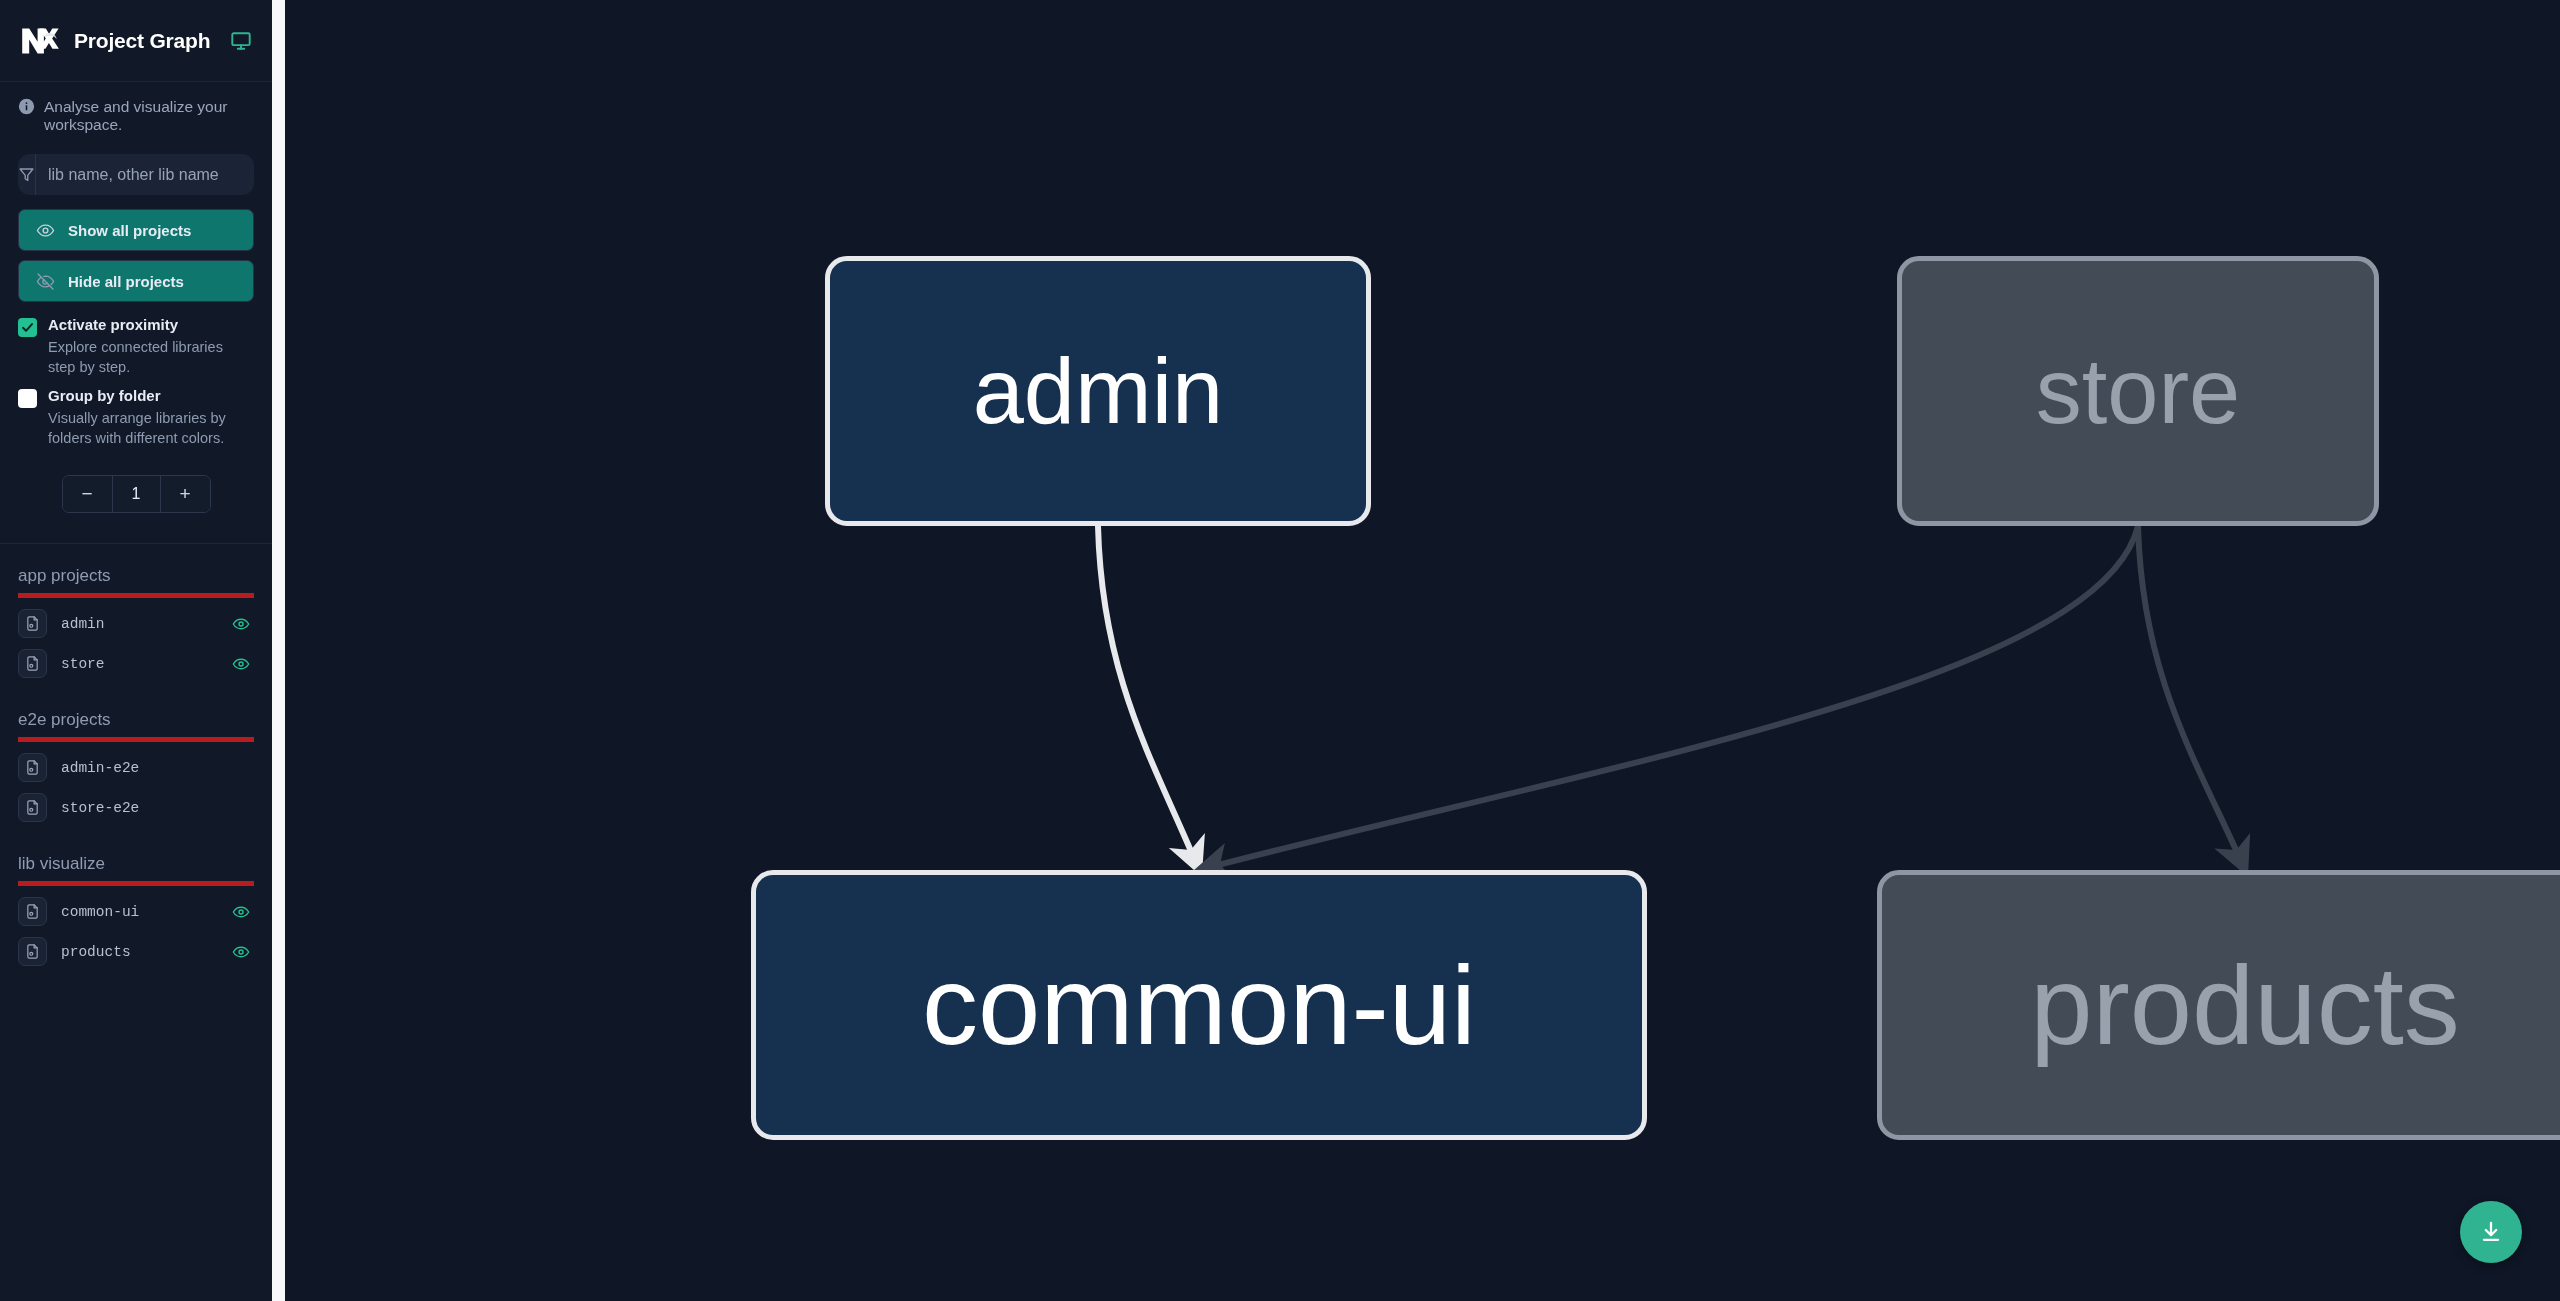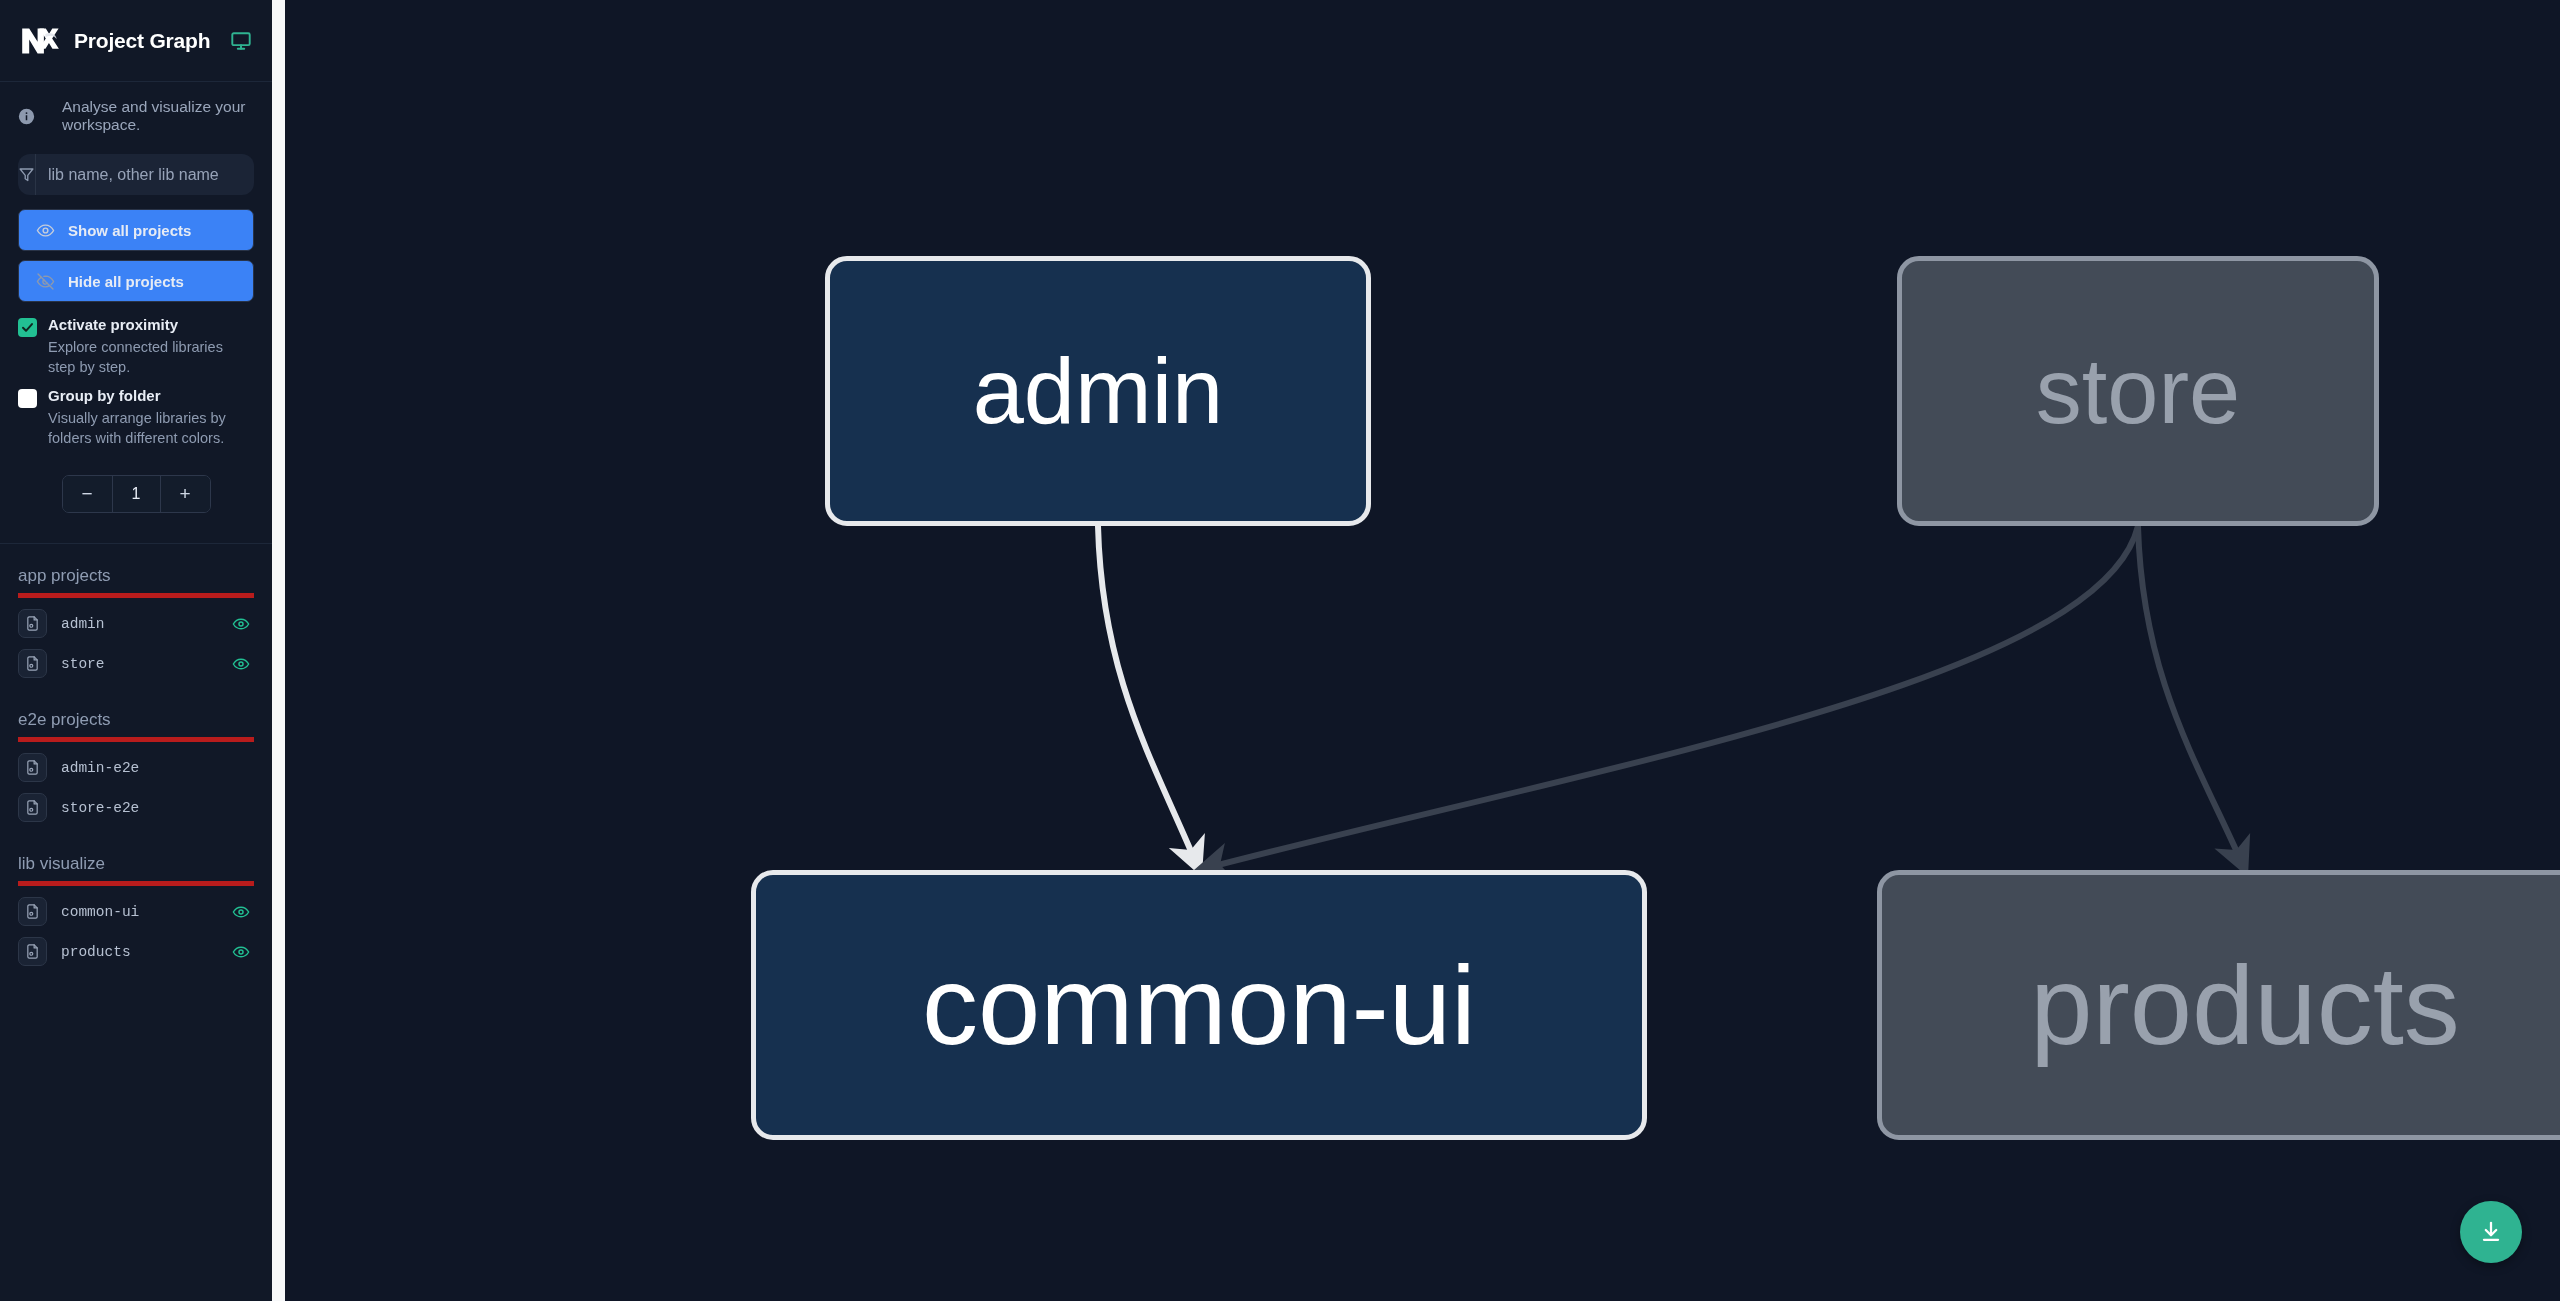--- a/index.html
+++ b/index.html
@@ -28,21 +28,21 @@
     gap: 14px;
   }
   .nx-logo { width: 42px; height: 42px; flex: 0 0 42px; display:block; }
   .sb-title {
     color: #ffffff; font-size: 21px; font-weight: 700;
     letter-spacing: -0.2px; white-space: nowrap;
   }
   .monitor-ico { margin-left: 6px; width: 22px; height: 22px; display:block; }
 
   .sb-tagline {
-    display: flex; align-items: center; gap: 27px;
+    display: flex; gap: 9px;
     padding: 16px 18px 14px 18px;
     color: #9aa6bb; font-size: 15.5px;
   }
   .info-ico { width: 17px; height: 17px; flex: 0 0 17px; display:block; }
 
   .sb-scroll {
     flex: 1 1 auto;
     overflow: hidden;
     display: flex; flex-direction: column;
   }
@@ -79,21 +79,21 @@
   .chk.empty { background: #ffffff; }
   .chk.on { background: #22c093; }
   .chk svg { width: 15px; height: 15px; display: block; }
   .chk-texts { flex: 1 1 auto; }
   .chk-label { color: #e8edf5; font-size: 15px; font-weight: 700; line-height: 1.25; }
   .chk-desc  { color: #8e9bb1; font-size: 14.5px; line-height: 1.42; margin-top: 2px; }
 
   .btn-row { margin: 14px 0 5px 0; }
   .sb-btn {
     width: 100%; height: 42px;
-    background: #3b82f6; border: 1px solid #2b3purple;
+    background: #0f766e; border: 1px solid #2b3purple;
     border: 1px solid #293347;
     border-radius: 7px;
     color: #e6ebf4; font-size: 15px; font-weight: 700;
     display: flex; align-items: center; gap: 13px;
     padding: 0 17px; margin-bottom: 9px;
     cursor: pointer;
     font-family: "Liberation Sans", sans-serif;
   }
   .sb-btn svg { width: 19px; height: 19px; display: block; flex:0 0 19px; }
 

